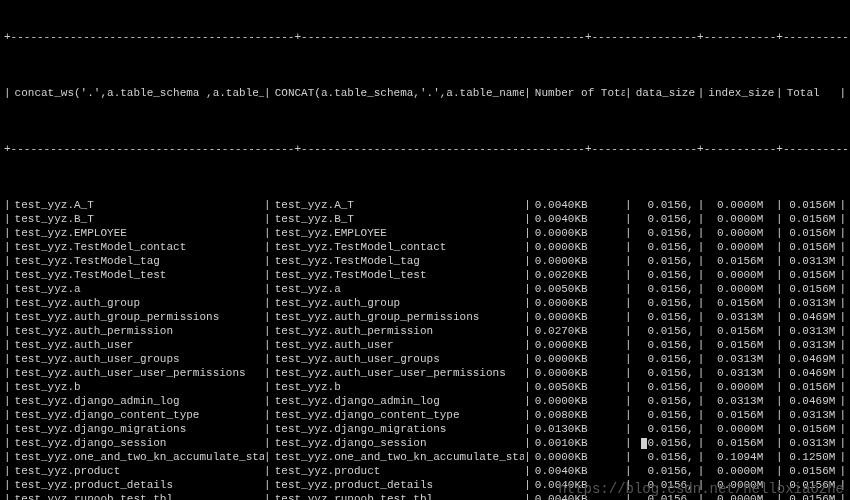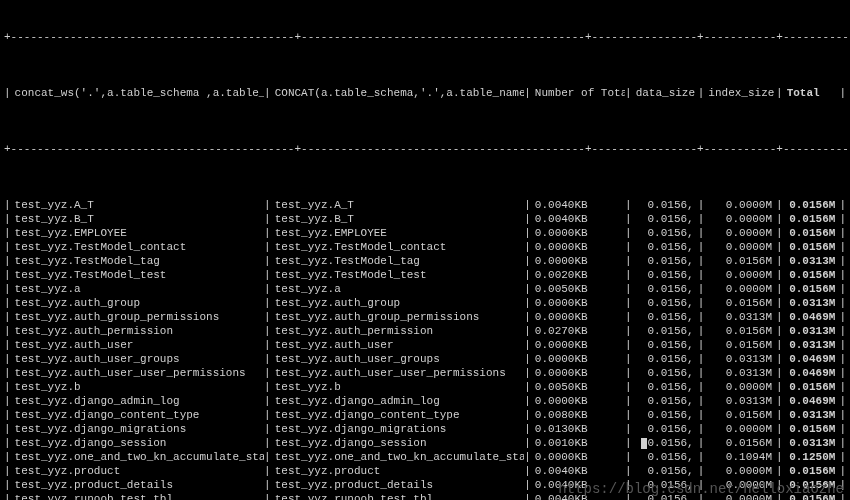--- a/index.html
+++ b/index.html
@@ -26,22 +26,22 @@
     overflow: hidden;
     text-overflow: clip;
   }
   .pipe {
     color: #d0d0d0;
   }
   .c0 { width: 262px; }
   .c1 { width: 262px; }
   .c2 { width: 92px; }
   .c3 { width: 62px; text-align: right; }
-  .c4 { width: 68px; text-align: right; }
-  .c5 { width: 52px; text-align: right; font-weight: bold; }
+  .c4 { width: 68px; text-align: center; }
+  .c5 { width: 52px; text-align: right; }
   .hdr .cell { text-align: left !important; }
   .sep {
     letter-spacing: 0;
   }
   .watermark {
     position: absolute;
     right: 6px;
     bottom: 4px;
     color: #555;
     font-size: 14px;

